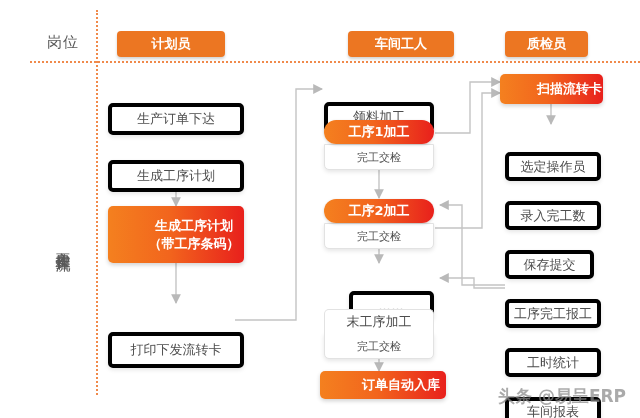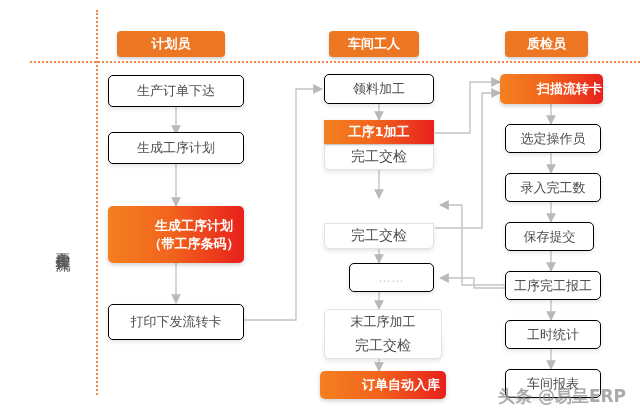--- a/index.html
+++ b/index.html
@@ -56,24 +56,24 @@
   
   .node{
     position:absolute;
     box-sizing:border-box;
     text-align:center;
     font-size:13px;
     border-radius:5px;
   }
   .node.plain{
     background:#ffffff;
-    border:1px solid #000000;
+    border:4px solid #000000;
     color:#4d4d4d;
     box-shadow:0 2px 4px rgba(0,0,0,0.10);
-    display:flex;align-items:center;justify-content:center;
+    display:flex;align-items:center;justify-content:center;margin-top:28px;
   }
   .node.hot{
     background:linear-gradient(to right,#F4801F 0%,#F2651D 45%,#E8201C 100%);
     color:#ffffff;
     font-weight:bold;
     border:none;
     box-shadow:0 2px 4px rgba(0,0,0,0.18);
     display:flex;align-items:center;justify-content:center;
     flex-direction:column;
     padding-left:36px;
@@ -84,30 +84,30 @@
     letter-spacing:1px;
     font-size:12px;
   }
 
   
   .stack{position:absolute;}
   .stack .top{
     position:absolute;left:0;top:0;right:0;height:24px;
     background:linear-gradient(to right,#F4801F 0%,#F2651D 45%,#E8201C 100%);
     color:#fff;font-weight:bold;font-size:13px;
-    border-radius:0;
+    border-radius:12px;
     display:flex;align-items:center;justify-content:center;
     box-shadow:0 1px 3px rgba(0,0,0,0.18);
     z-index:2;
   }
   .stack .bot{
     position:absolute;left:0;top:24px;right:0;height:24px;
     background:#ffffff;border:1px solid #e2e2e2;
     border-radius:0 0 5px 5px;
-    color:#4d4d4d;font-size:14px;
+    color:#4d4d4d;font-size:11px;
     display:flex;align-items:center;justify-content:center;
     box-shadow:0 2px 4px rgba(0,0,0,0.10);
   }
   .stack.plaintop .top{
     background:#ffffff;color:#4d4d4d;font-weight:normal;font-size:13px;
     border:1px solid #e2e2e2;border-bottom:none;border-radius:5px 5px 0 0;
     box-shadow:none;
   }
 
   
@@ -122,24 +122,25 @@
   }
 </style>
 </head>
 <body>
 
 <div id="canvas">
 
   <div class="sep-h"></div>
   <div class="sep-v"></div>
 
+  <div class="axis-label axis-role">岗位</div>
   <div class="axis-label axis-flow">主要操作流程</div>
 
   <div class="badge" style="left:117px;top:31px;width:108px;">计划员</div>
-  <div class="badge" style="left:329px;top:31px;width:90px;">车间工人</div>
+  <div class="badge" style="left:348px;top:31px;width:106px;">车间工人</div>
   <div class="badge" style="left:505px;top:31px;width:83px;">质检员</div>
 
   <svg class="links" viewBox="0 0 640 418">
     <defs>
       <marker id="ah" viewBox="0 0 10 10" refX="9" refY="5" markerWidth="7" markerHeight="7" orient="auto-start-reverse">
         <path d="M 0 0 L 10 5 L 0 10 z" fill="#b9b9b9"></path>
       </marker>
     </defs>
     <g stroke="#c4c4c4" stroke-width="1.4" fill="none" marker-end="url(#ah)">
 
@@ -183,26 +184,27 @@
   <div class="node plain" style="left:108px;top:304px;width:136px;height:36px;">打印下发流转卡</div>
 
   <div class="node plain" style="left:324px;top:74px;width:110px;height:30px;">领料加工</div>
 
   <div class="stack" style="left:324px;top:120px;width:110px;height:48px;">
     <div class="top">工序1加工</div>
     <div class="bot">完工交检</div>
   </div>
 
   <div class="stack" style="left:324px;top:199px;width:110px;height:48px;">
+    <div class="top">工序2加工</div>
     <div class="bot">完工交检</div>
   </div>
 
   <div class="node plain dots" style="left:349px;top:263px;width:85px;height:29px;">……</div>
 
-  <div class="stack plaintop" style="left:324px;top:309px;width:110px;height:48px;padding-left:8px;">
+  <div class="stack plaintop" style="left:324px;top:309px;width:110px;height:48px;">
     <div class="top">末工序加工</div>
     <div class="bot">完工交检</div>
   </div>
 
   <div class="node hot" style="left:320px;top:371px;width:126px;height:28px;">订单自动入库</div>
 
   <div class="node hot" style="left:500px;top:74px;width:103px;height:30px;">扫描流转卡</div>
   <div class="node plain" style="left:505px;top:124px;width:96px;height:29px;">选定操作员</div>
   <div class="node plain" style="left:505px;top:173px;width:96px;height:29px;">录入完工数</div>
   <div class="node plain" style="left:505px;top:222px;width:89px;height:29px;">保存提交</div>

